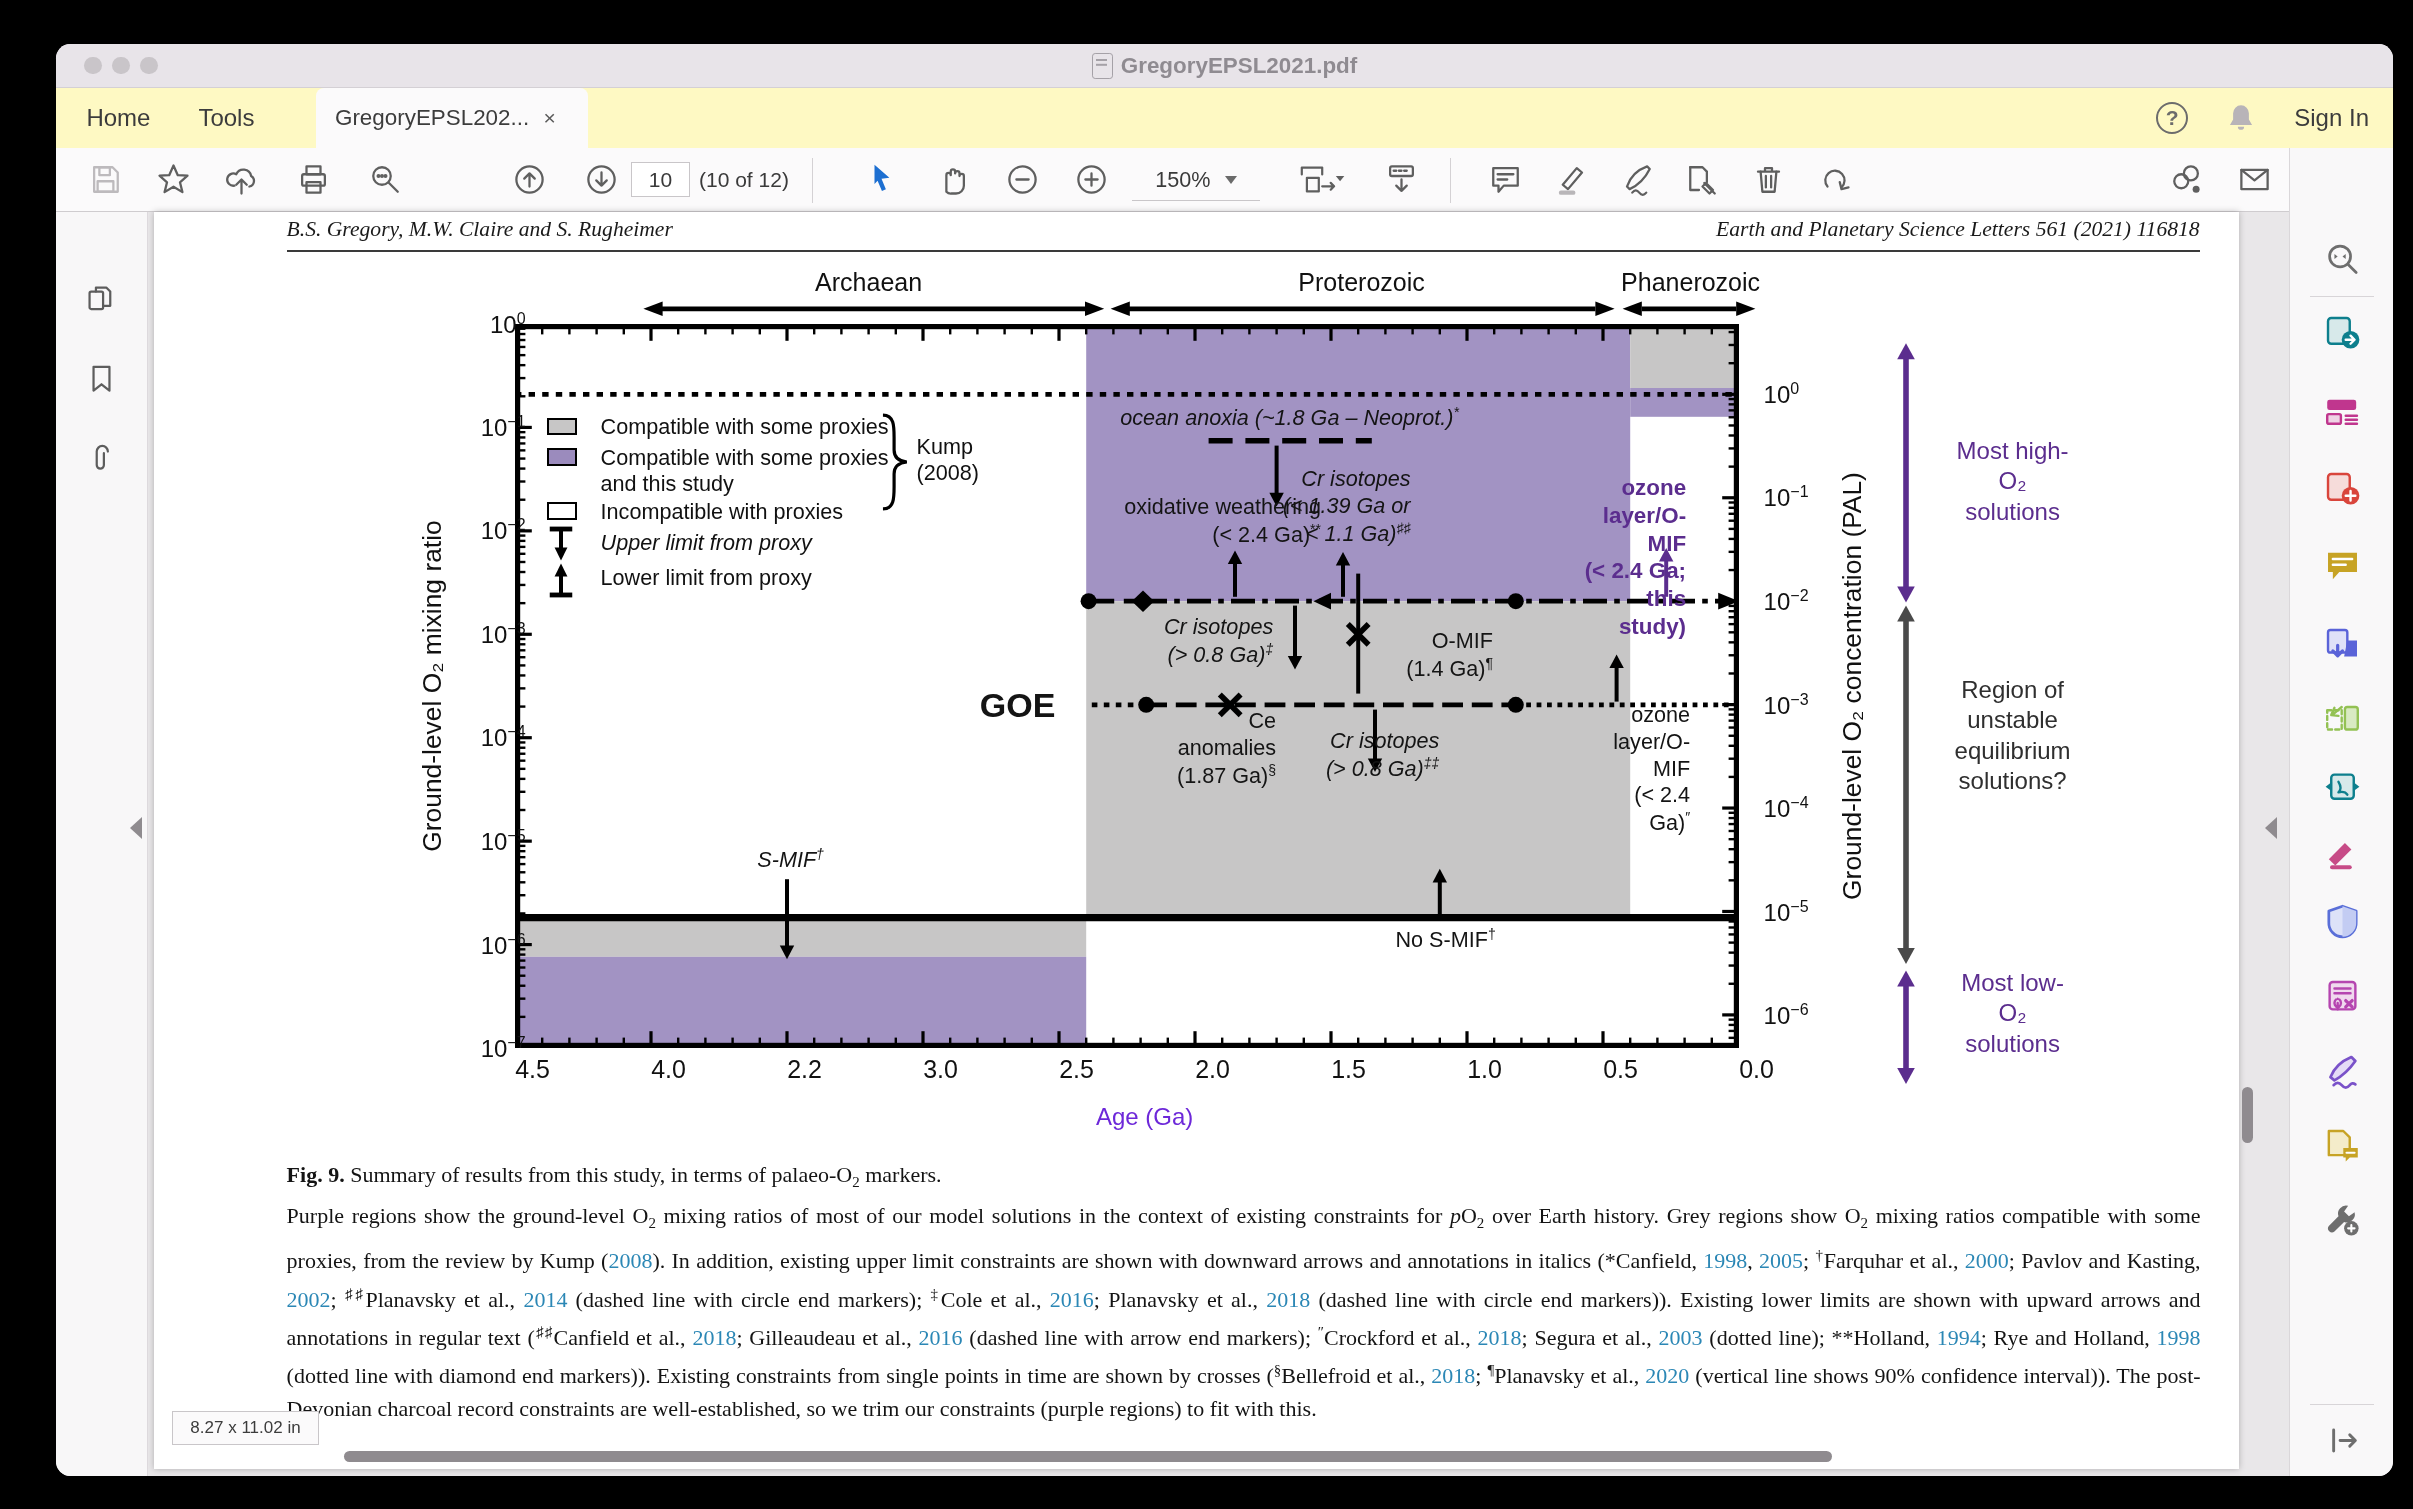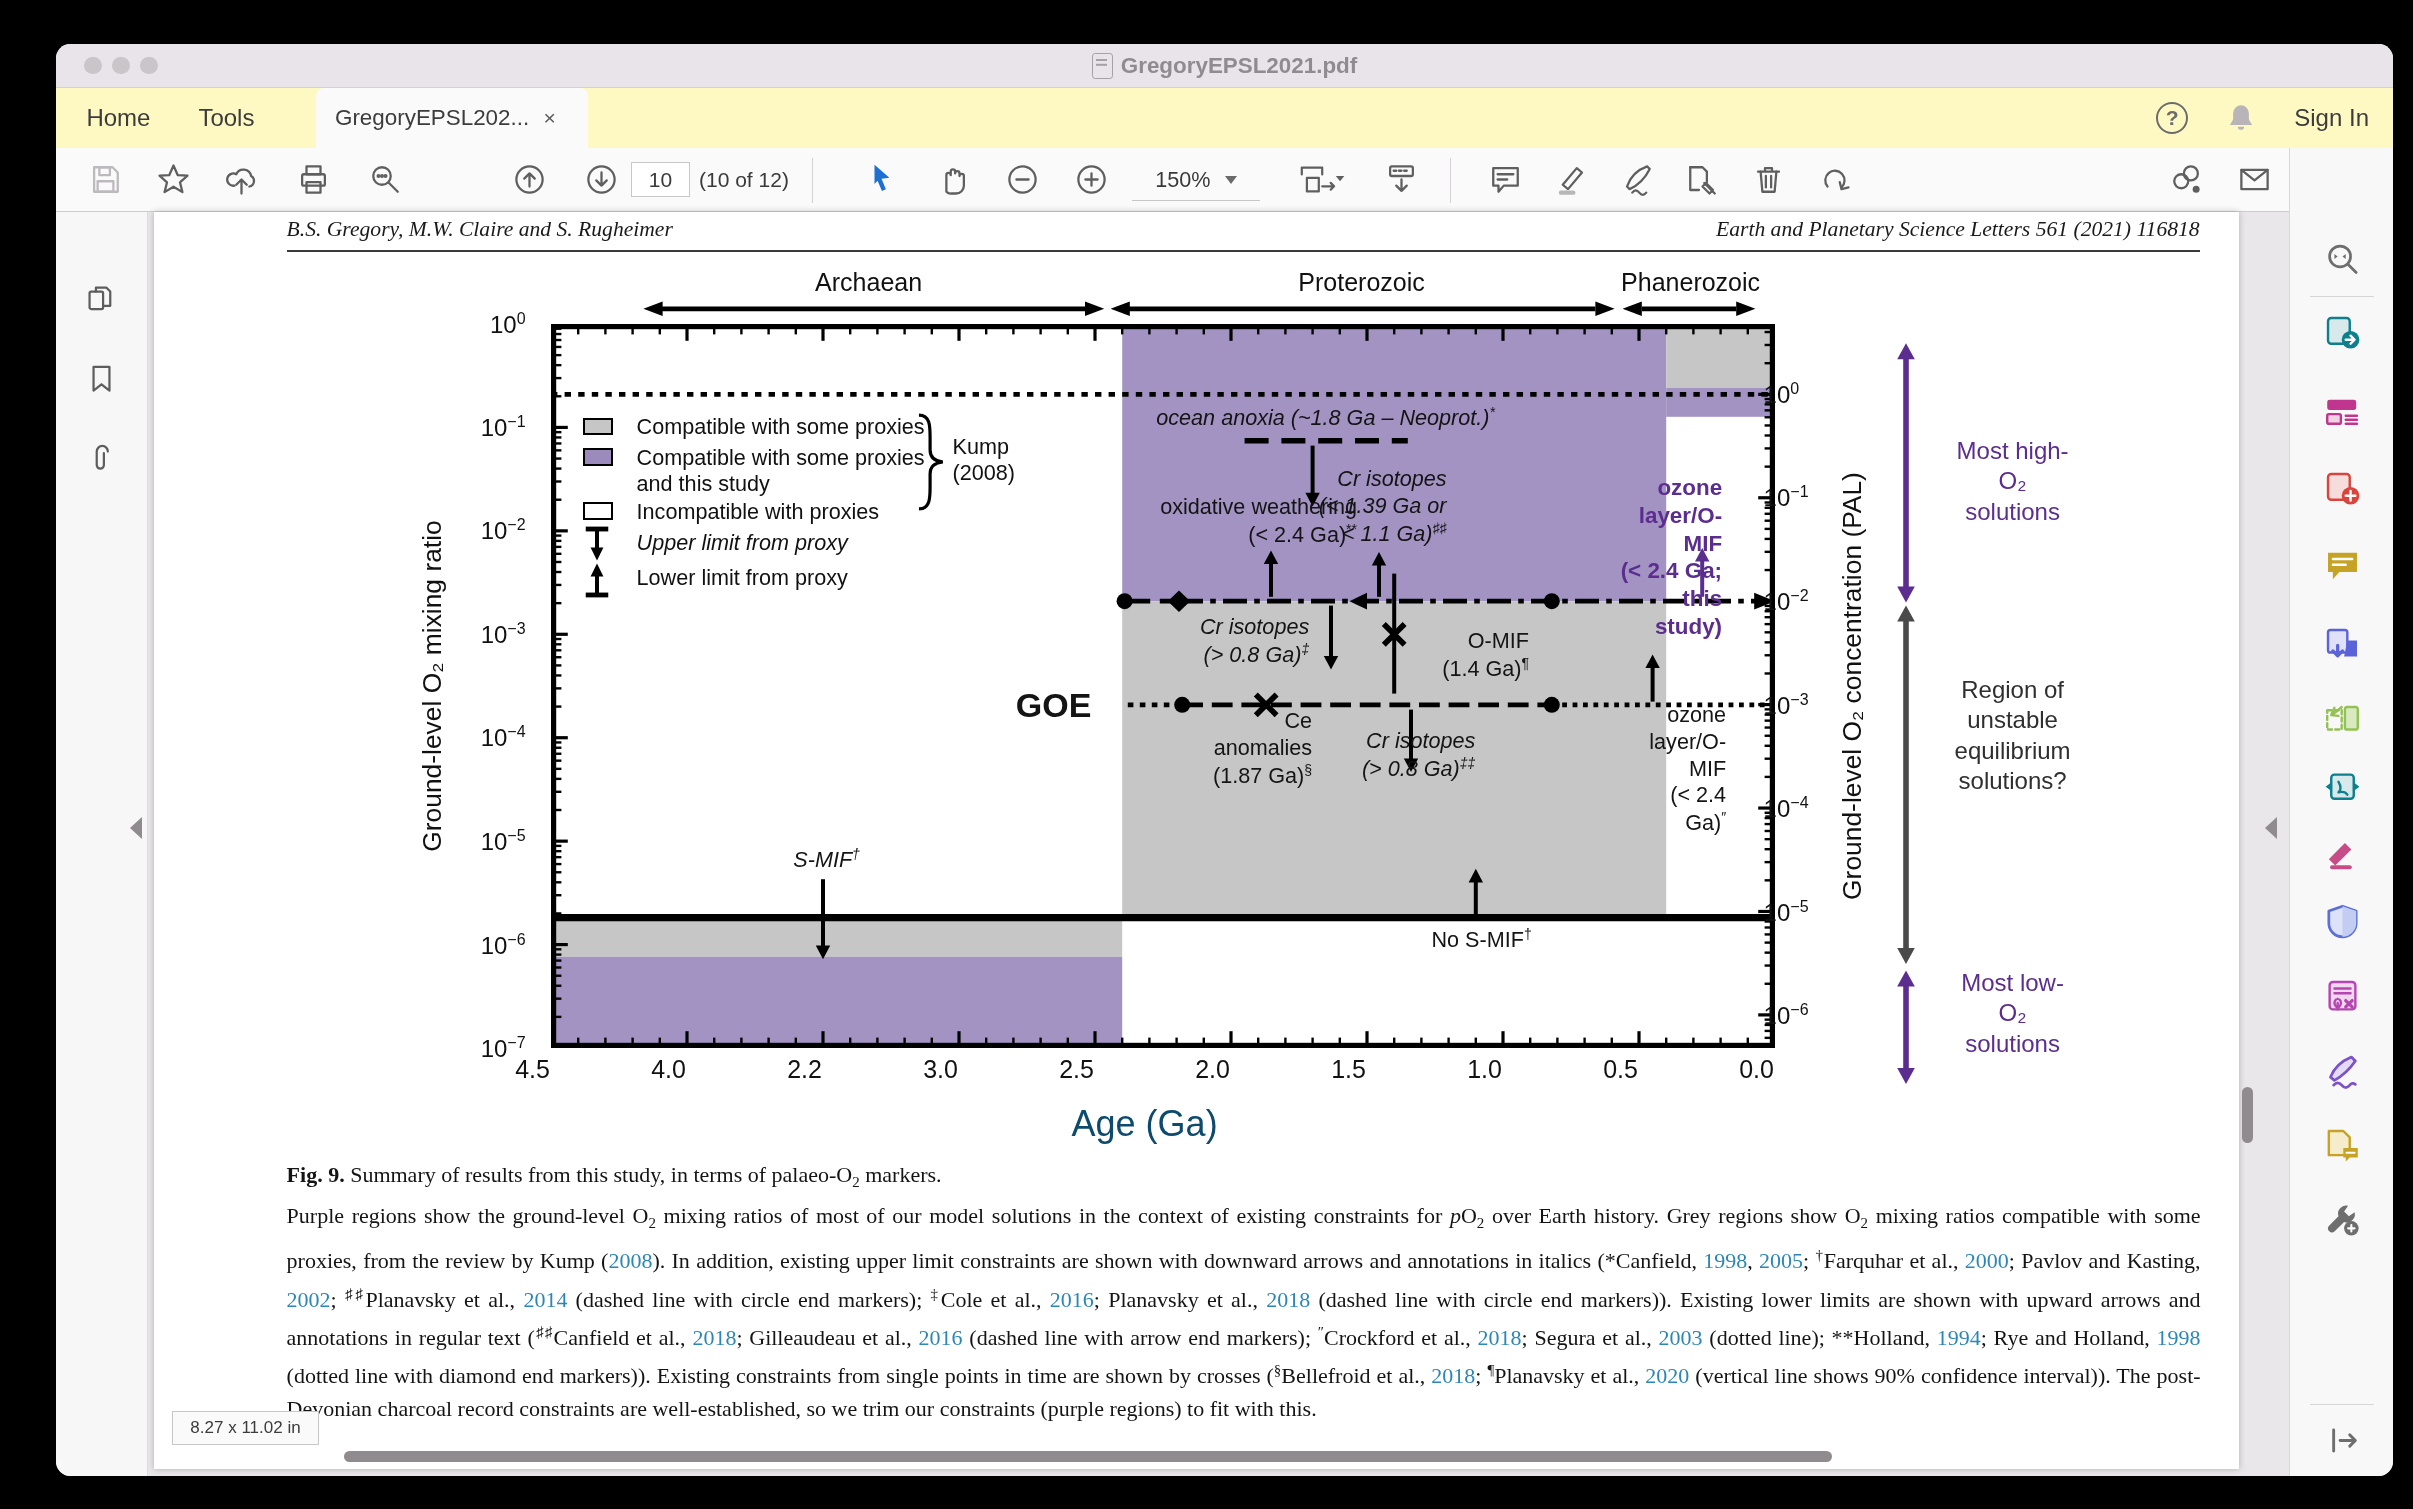--- a/index.html
+++ b/index.html
@@ -70,31 +70,31 @@
   .vthumb { position:absolute; left:2186px; top:1043px; width:11.2px; height:56px; background:#8f8b8f;
             border-radius:5.6px; z-index:5; cursor:pointer; }
   .chev { position:absolute; width:0; height:0; border-top:11.2px solid transparent; border-bottom:11.2px solid transparent;
           border-right:12.8px solid #8f8b8f; cursor:pointer; z-index:6; }
   
   .pg-header { position:absolute; left:133px; top:4.8px; width:1913px; display:flex;
                justify-content:space-between; font-family:"Liberation Serif","DejaVu Serif",serif;
                font-style:italic; font-size:21.6px; color:#1a1a1a; }
   .pg-rule { position:absolute; left:133px; top:38px; width:1913px; height:1.6px; background:#3a3a3a; }
   
-  .figwrap { position:absolute; left:397px; top:112px; width:1224px; height:724px;border-radius:30px; }
+  .figwrap { position:absolute; left:361px; top:112px; width:1224px; height:724px;border-radius:30px; }
   .fig-svg { position:absolute; left:0; top:0; }
   .eonsvg { position:absolute; left:379px; top:60px; }
   .eonlabel { position:absolute; top:56px; transform:translateX(-50%); font-size:25px; color:#111; }
   .ytick { position:absolute; width:83px; text-align:right; font-size:24px; color:#111; }
   .ytick sup, .ytickr sup { font-size:16px; }
   .ytickr { position:absolute; left:1610px; font-size:24px; color:#111; }
   .xtick { position:absolute; top:843px; transform:translateX(-50%); font-size:25px; color:#111; }
   .vlabel { position:absolute; height:32px; width:560px; display:flex; align-items:center;
             justify-content:center; transform:rotate(-90deg); font-size:26.4px; color:#111; white-space:nowrap; }
-  .xlabel { position:absolute; left:991px; top:891px; transform:translateX(-50%); font-size:36px; color:#0c4a6e; }
+  .xlabel { position:absolute; left:991px; top:891px; transform:translateX(-50%); font-size:24px; color:#6d28d9; }
   .ann { position:absolute; transform:translateX(-50%); text-align:right; font-size:21.6px;
          line-height:1.24; color:#141414; white-space:pre-line; }
   .ann sup { font-size:0.65em; }
   .it { font-style:italic; }
   .goe { font-size:34px; font-weight:bold; white-space:nowrap; }
   .purp { color:#5b2d8e; font-weight:bold; font-size:22.4px; }
   .legend { position:absolute; left:24px; top:84px; width:544px; height:224px; font-size:21.6px; color:#111; }
   .lg-sw { position:absolute; left:8.8px; width:30px; height:17.6px; border:2.4px solid #000; }
   .lg-t { position:absolute; left:62px; white-space:pre-line; line-height:1.2; }
   .lg-g { position:absolute; left:6.4px; }

